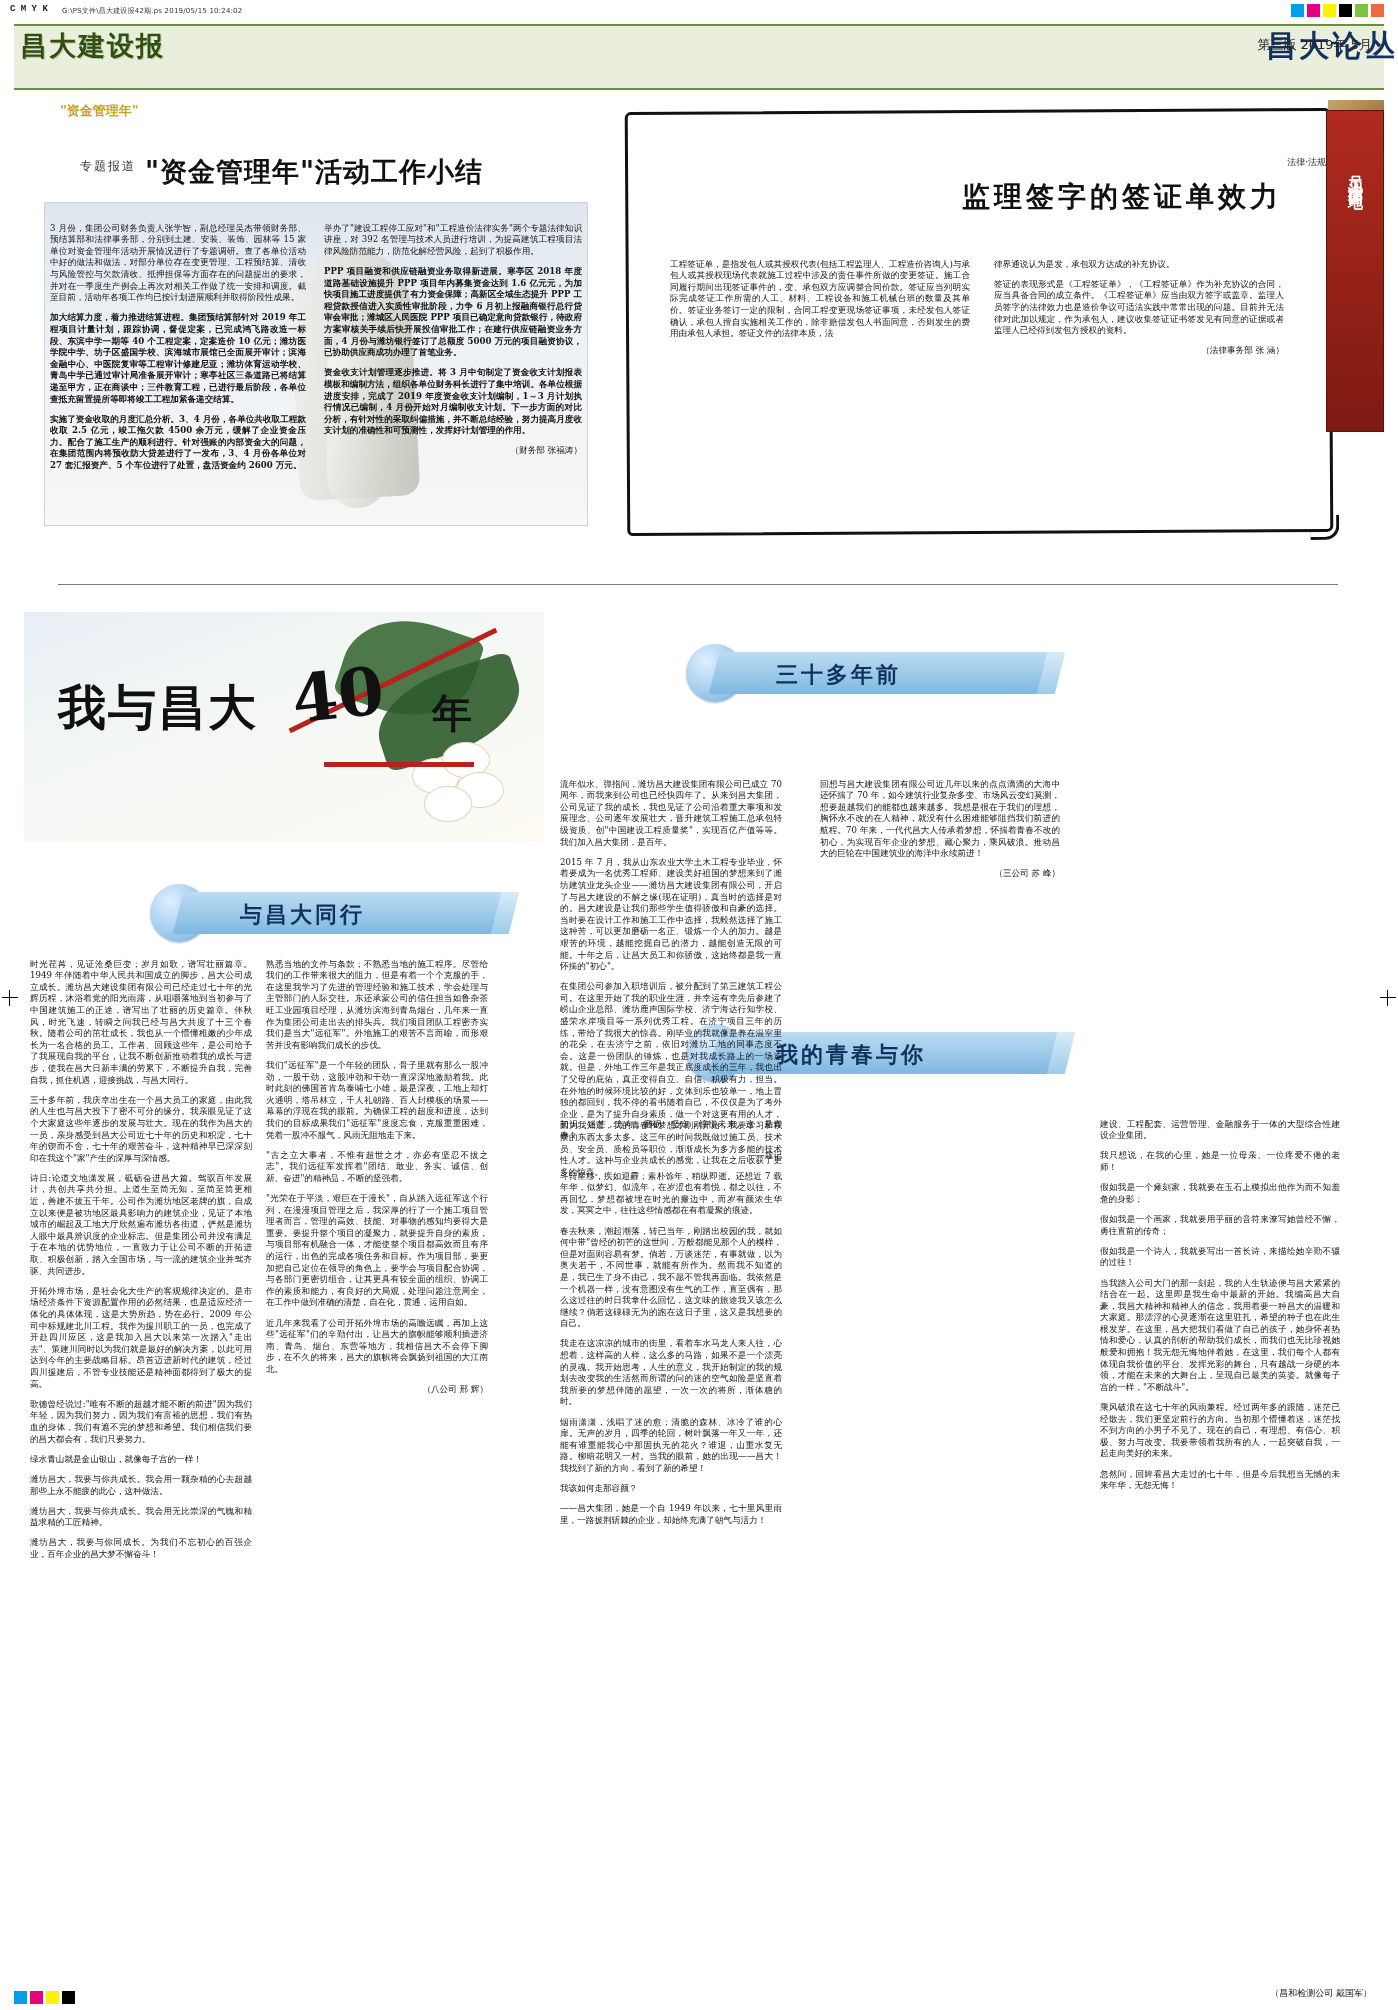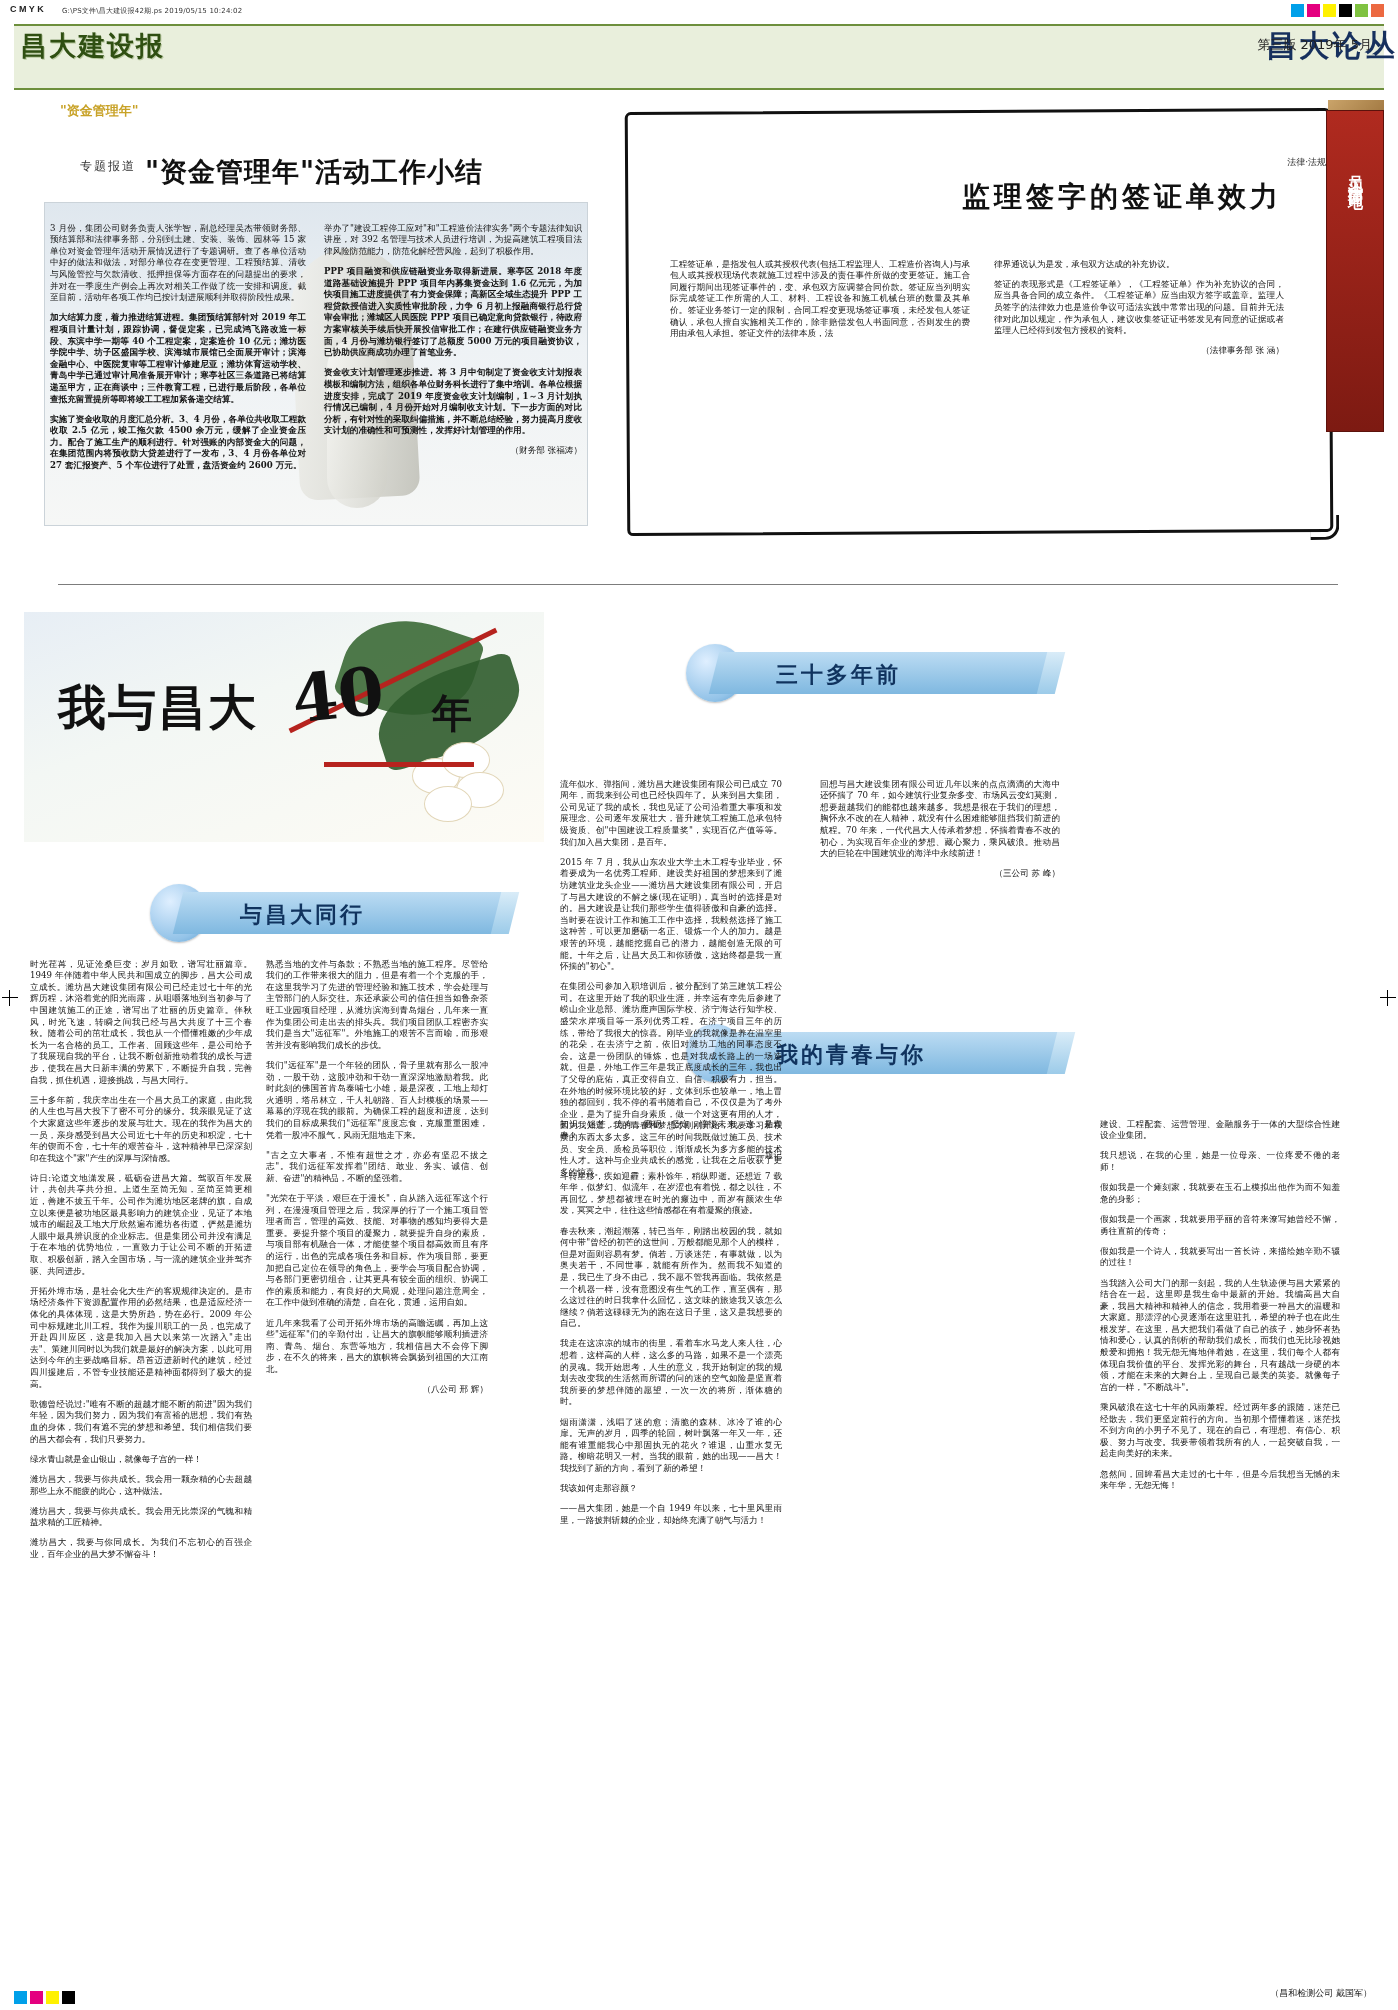--- a/index.html
+++ b/index.html
@@ -1,21 +1,21 @@
 <!DOCTYPE html>
 <html><head>
 <meta charset="utf-8">
 <style>
   html,body{margin:0;padding:0;background:#fff;}
   body{width:1398px;height:2010px;font-family:"Liberation Serif",serif;color:#111;position:relative;overflow:hidden;}
   .page{position:relative;width:1398px;height:2010px;background:#ffffff;}
 
   
   .cmyk-bar{position:absolute;left:10px;top:4px;display:flex;align-items:center;gap:0;font-size:9px;}
-  .cmyk-bar .lab{font-family:Liberation Sans, sans-serif;font-weight:bold;font-size:9px;color:#222;margin-right:2px;}
+  .cmyk-bar .lab{font-family:Liberation Mono, monospace;font-weight:bold;font-size:9px;color:#222;margin-right:2px;}
   .filestamp{position:absolute;left:62px;top:6px;font-family:"DejaVu Sans",sans-serif;font-size:7px;color:#333;letter-spacing:.2px;}
   .topswatches{position:absolute;right:14px;top:4px;display:flex;gap:3px;}
   .topswatches i{display:block;width:13px;height:13px;}
   .regmark{position:absolute;width:16px;height:16px;}
   .regmark:before,.regmark:after{content:"";position:absolute;background:#000;}
   .regmark:before{left:7px;top:0;width:1px;height:16px;}
   .regmark:after{top:7px;left:0;height:1px;width:16px;}
 
   
   .masthead{position:absolute;left:14px;top:24px;width:1370px;height:62px;background:#e9efdc;border-top:2px solid #6d8f3c;border-bottom:2px solid #6d8f3c;}

